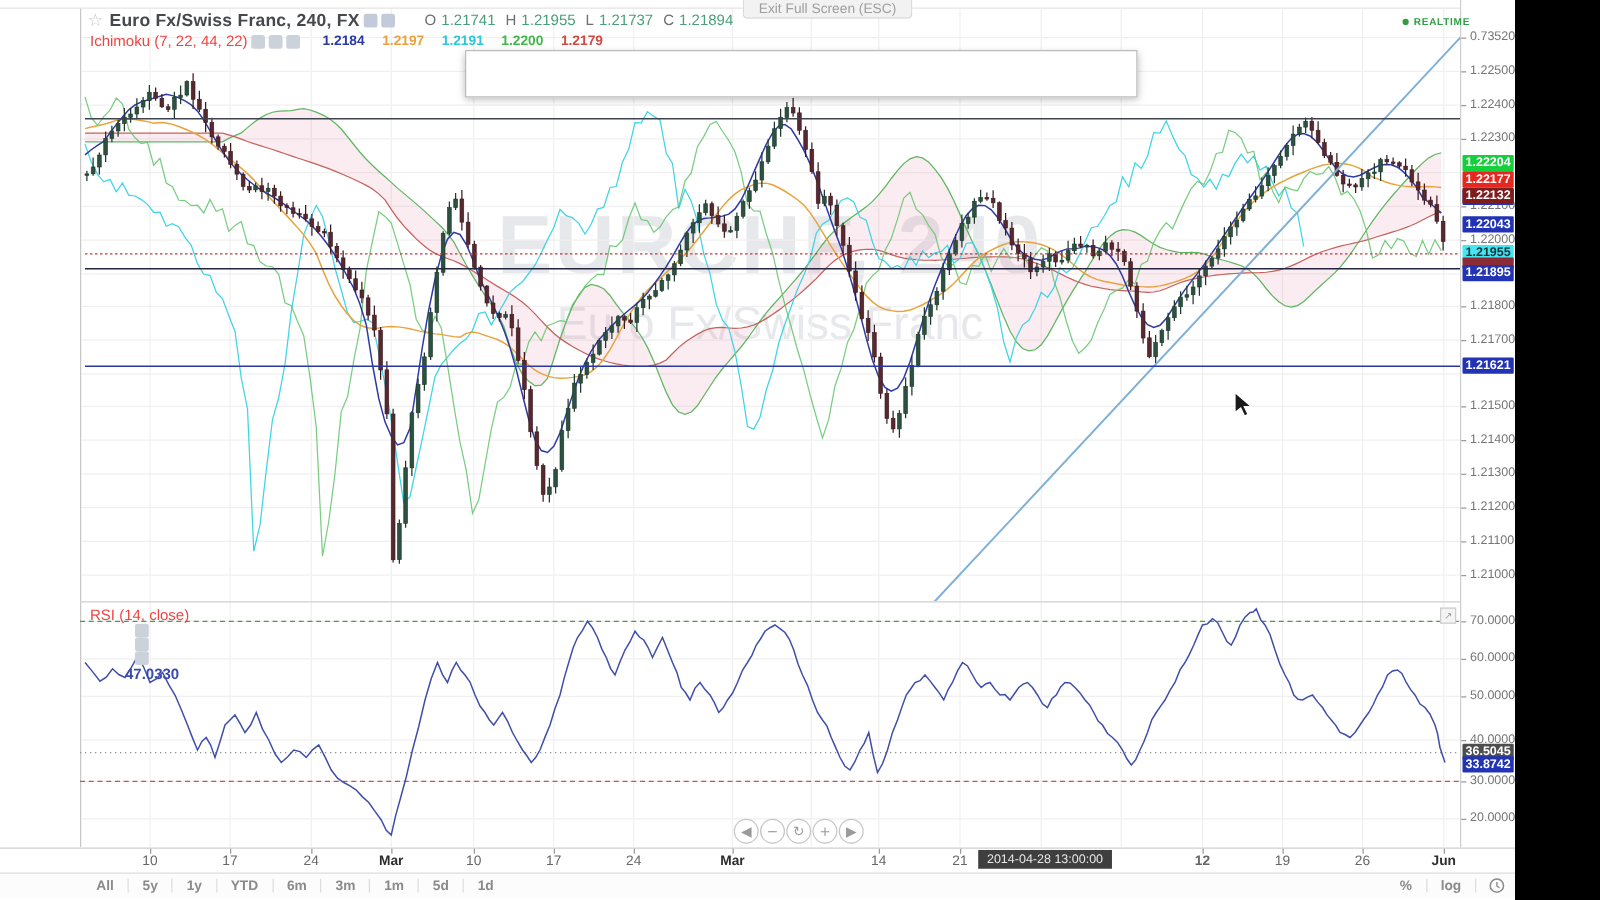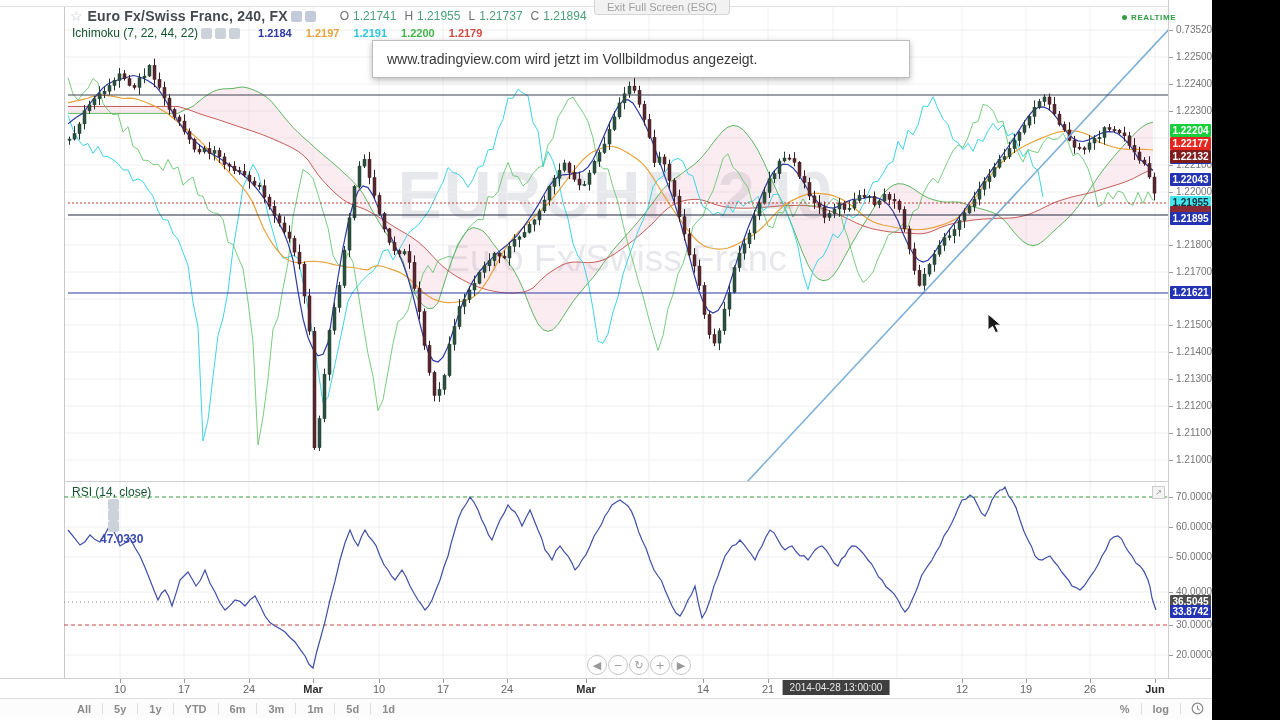--- a/index.html
+++ b/index.html
@@ -9,21 +9,21 @@
   
   .hdr1{position:absolute;left:70px;top:8px;display:flex;align-items:center;z-index:5;}
   .star{font-size:14px;color:#c3c9d2;margin-right:5px;}
   .title{font-size:14px;font-weight:bold;color:#45494e;letter-spacing:.2px;}
   .mic{display:inline-block;width:11px;height:11px;border-radius:2px;background:#ccd2da;
        margin-left:3px;font-size:7px;line-height:11px;text-align:center;color:#fff;}
   .ohlc{display:flex;margin-left:16px;font-size:12px;}
   .ohlc .k{color:#6b6f76;margin-left:8px;}
   .ohlc .v{color:#4a9e7a;margin-left:4px;}
   .hdr2{position:absolute;left:72px;top:26px;display:flex;align-items:center;z-index:5;}
-  .ind-label{font-size:12px;color:#14532d;}
+  .ind-label{font-size:12px;color:#ef4444;}
   .ind-vals{display:flex;margin-left:18px;}
   .ind-vals span{font-size:11px;font-weight:bold;margin-right:14px;}
   
   .exitfs{position:absolute;left:594px;top:0;z-index:8;background:#f2f2f2;border:1px solid #d5d5d5;
           border-top:none;border-radius:0 0 4px 4px;color:#9f9f9f;font-size:11px;padding:1px 12px;
           font-family:"Liberation Sans",sans-serif;}
   .banner{position:absolute;left:372px;top:40px;width:536px;height:36px;background:#fff;
           border:1px solid #bdbdbd;box-shadow:0 2px 6px rgba(0,0,0,.28);z-index:10;
           display:flex;align-items:center;font-size:14px;color:#3a3a3a;}
   .banner .txt{margin-left:14px;}
@@ -642,21 +642,20 @@
     </span>
   </div>
 
   <div class="realtime">
     <span class="dot"></span>
     <span class="lbl">REALTIME</span>
   </div>
 
   <button class="exitfs">Exit Full Screen (ESC)</button>
   <div class="banner">
-    <span class="txt">www.tradingview.com wird jetzt im Vollbildmodus angezeigt.</span>
   </div>
 
   <div class="rsirow">
     <span class="ind-label">RSI (14, close)</span>
     <span class="mic"></span>
     <span class="mic"></span>
     <span class="mic"></span>
     <span class="rsi-val">47.0330</span>
   </div>
   <div class="rsi-expand">↗</div>
@@ -729,21 +728,21 @@
       <div class="tlabel" style="left: 443px;">17</div>
       <div class="ttick" style="left: 507px;"></div>
       <div class="tlabel" style="left: 507px;">24</div>
       <div class="ttick" style="left: 586px;"></div>
       <div class="tlabel bold" style="left: 586px;">Mar</div>
       <div class="ttick" style="left: 703px;"></div>
       <div class="tlabel" style="left: 703px;">14</div>
       <div class="ttick" style="left: 768px;"></div>
       <div class="tlabel" style="left: 768px;">21</div>
       <div class="ttick" style="left: 962px;"></div>
-      <div class="tlabel" style="left: 962px;">12</div>
+      <div class="tlabel" style="left: 962px; font-weight: bold;">12</div>
       <div class="ttick" style="left: 1026px;"></div>
       <div class="tlabel" style="left: 1026px;">19</div>
       <div class="ttick" style="left: 1090px;"></div>
       <div class="tlabel" style="left: 1090px;">26</div>
       <div class="ttick" style="left: 1155px;"></div>
       <div class="tlabel bold" style="left: 1155px;">Jun</div>
       <div class="tbadge" style="left: 836px;">2014-04-28 13:00:00</div>
     </div>
 
   <div class="nav" id="nav">

